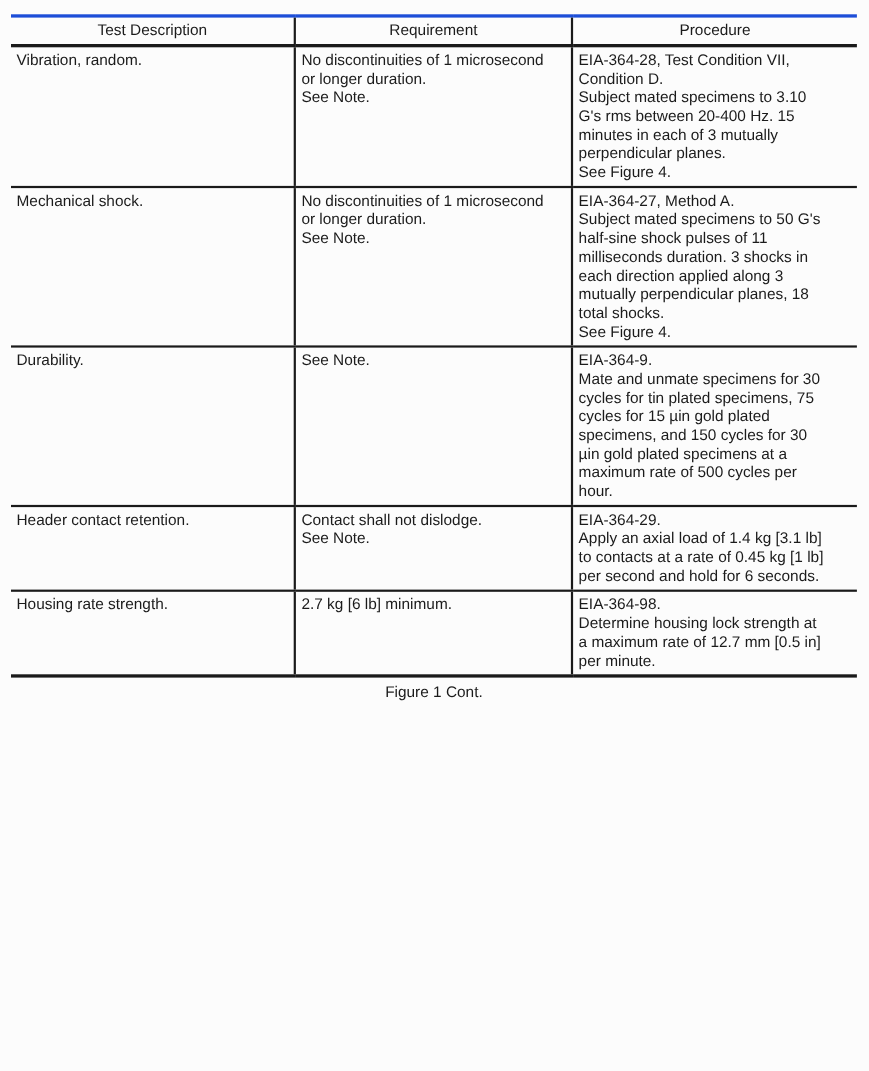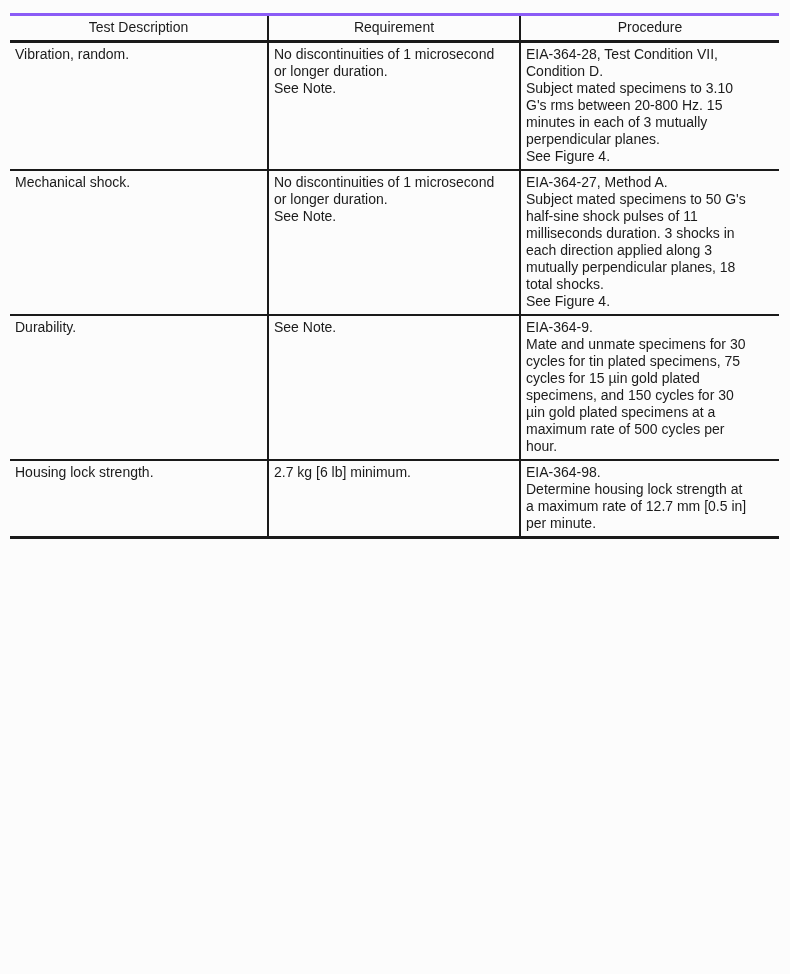--- a/index.html
+++ b/index.html
@@ -27,21 +27,21 @@
   col.c1 { width: 258px; }
   col.c2 { width: 252px; }
   col.c3 { width: 259px; }
 
   table.spec thead th {
     font-weight: normal;
     font-size: 14px;
     text-align: center;
     vertical-align: middle;
     padding: 3px 4px 4px 4px;
-    border-top: 3px solid #8b5cf6;
+    border-top: 3px solid #1d4ed8;
     border-bottom: 3px solid #1a1a1a;
   }
   table.spec th + th,
   table.spec td + td {
     border-left: 2px solid #1a1a1a;
     text-align: center;
   }
   table.spec tbody td {
     vertical-align: top;
     text-align: left;
@@ -79,21 +79,21 @@
     </thead>
     <tbody>
       <tr>
         <td>Vibration, random.</td>
         <td>No discontinuities of 1 microsecond
 or longer duration.
 See Note.</td>
         <td>EIA-364-28, Test Condition VII,
 Condition D.
 Subject mated specimens to 3.10
-G's rms between 20-800 Hz. 15
+G's rms between 20-400 Hz. 15
 minutes in each of 3 mutually
 perpendicular planes.
 See Figure 4.</td>
       </tr>
       <tr>
         <td>Mechanical shock.</td>
         <td>No discontinuities of 1 microsecond
 or longer duration.
 See Note.</td>
         <td>EIA-364-27, Method A.
@@ -111,22 +111,32 @@
         <td>EIA-364-9.
 Mate and unmate specimens for 30
 cycles for tin plated specimens, 75
 cycles for 15 µin gold plated
 specimens, and 150 cycles for 30
 µin gold plated specimens at a
 maximum rate of 500 cycles per
 hour.</td>
       </tr>
       <tr>
-        <td>Housing lock strength.</td>
+        <td>Header contact retention.</td>
+        <td>Contact shall not dislodge.
+See Note.</td>
+        <td>EIA-364-29.
+Apply an axial load of 1.4 kg [3.1 lb]
+to contacts at a rate of 0.45 kg [1 lb]
+per second and hold for 6 seconds.</td>
+      </tr>
+      <tr>
+        <td>Housing rate strength.</td>
         <td>2.7 kg [6 lb] minimum.</td>
         <td>EIA-364-98.
 Determine housing lock strength at
 a maximum rate of 12.7 mm [0.5 in]
 per minute.</td>
       </tr>
     </tbody>
   </table>
+  <div class="caption">Figure 1 Cont.</div>
 </div>
 
 </body></html>

